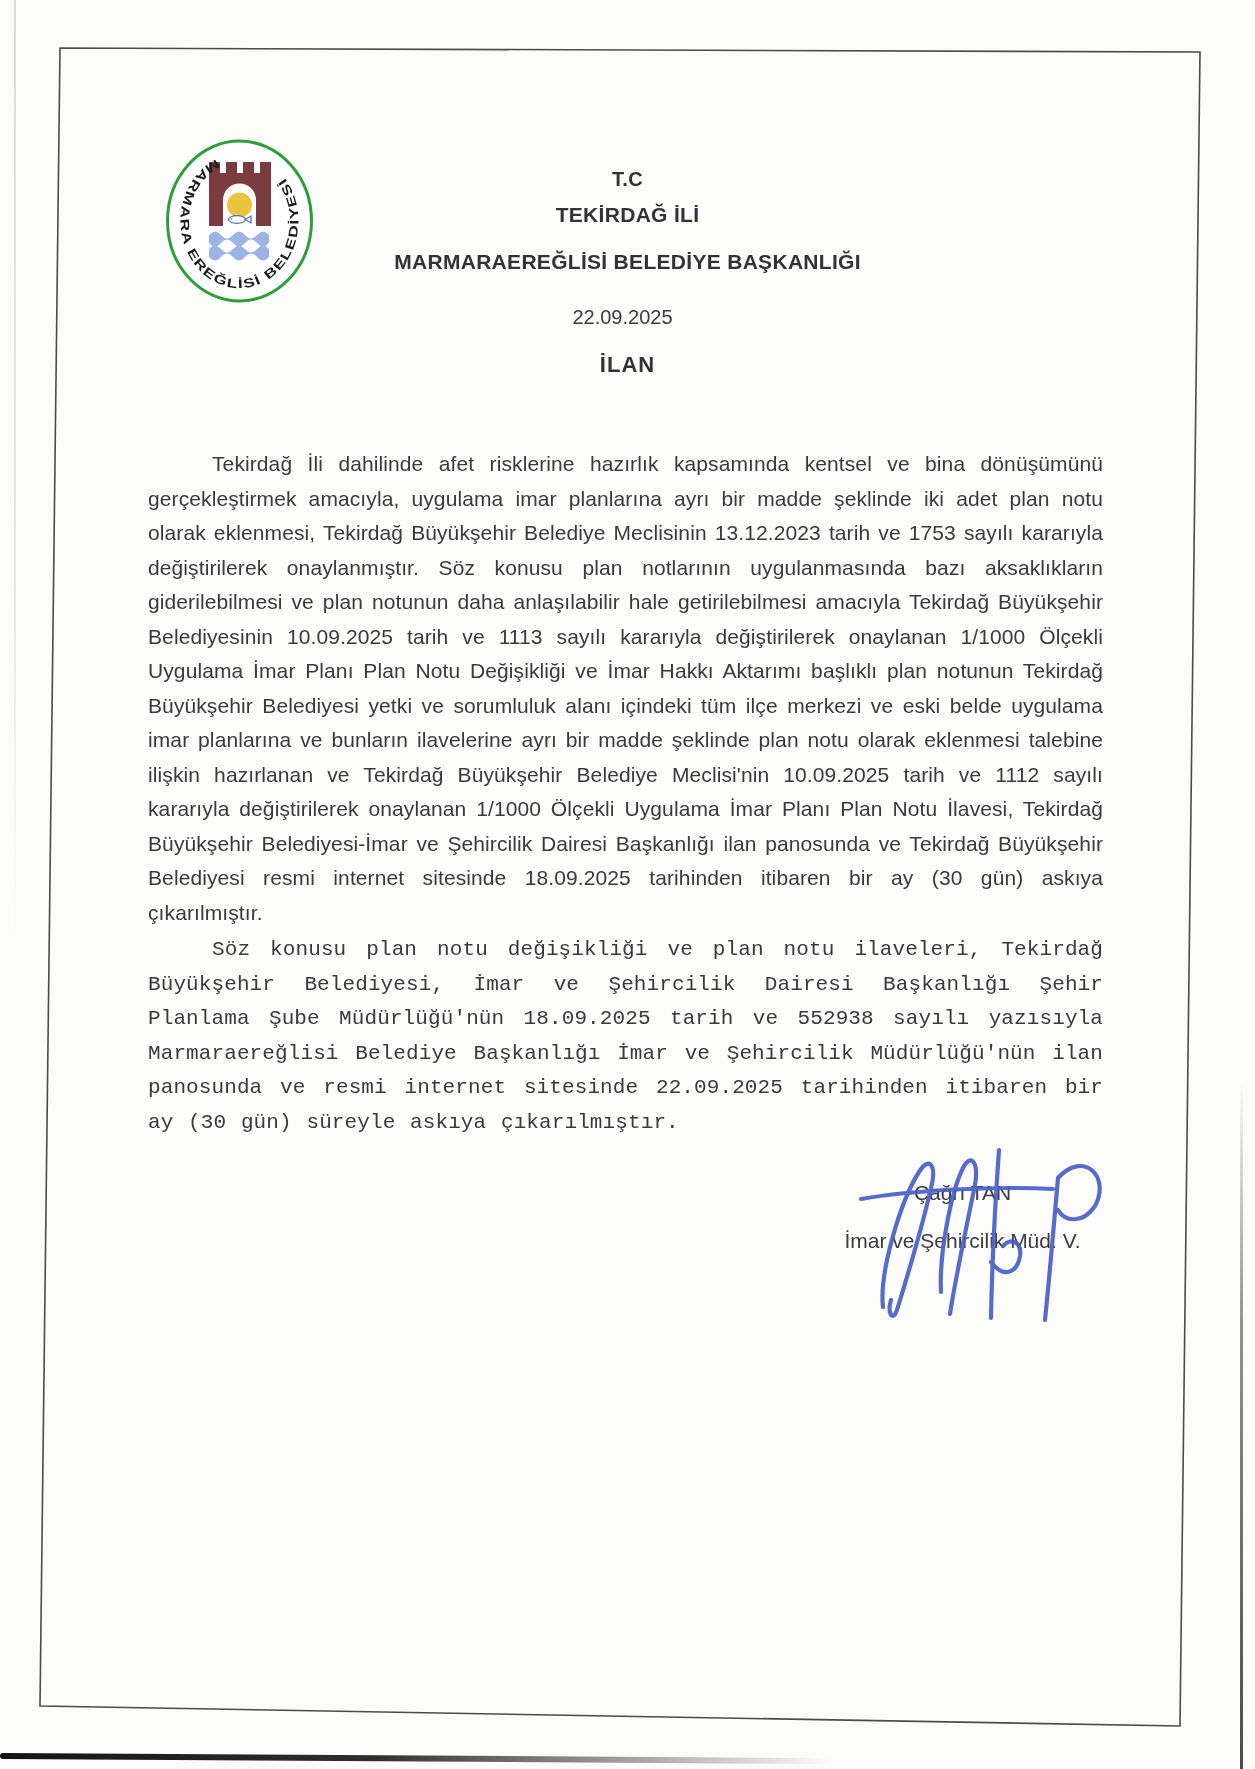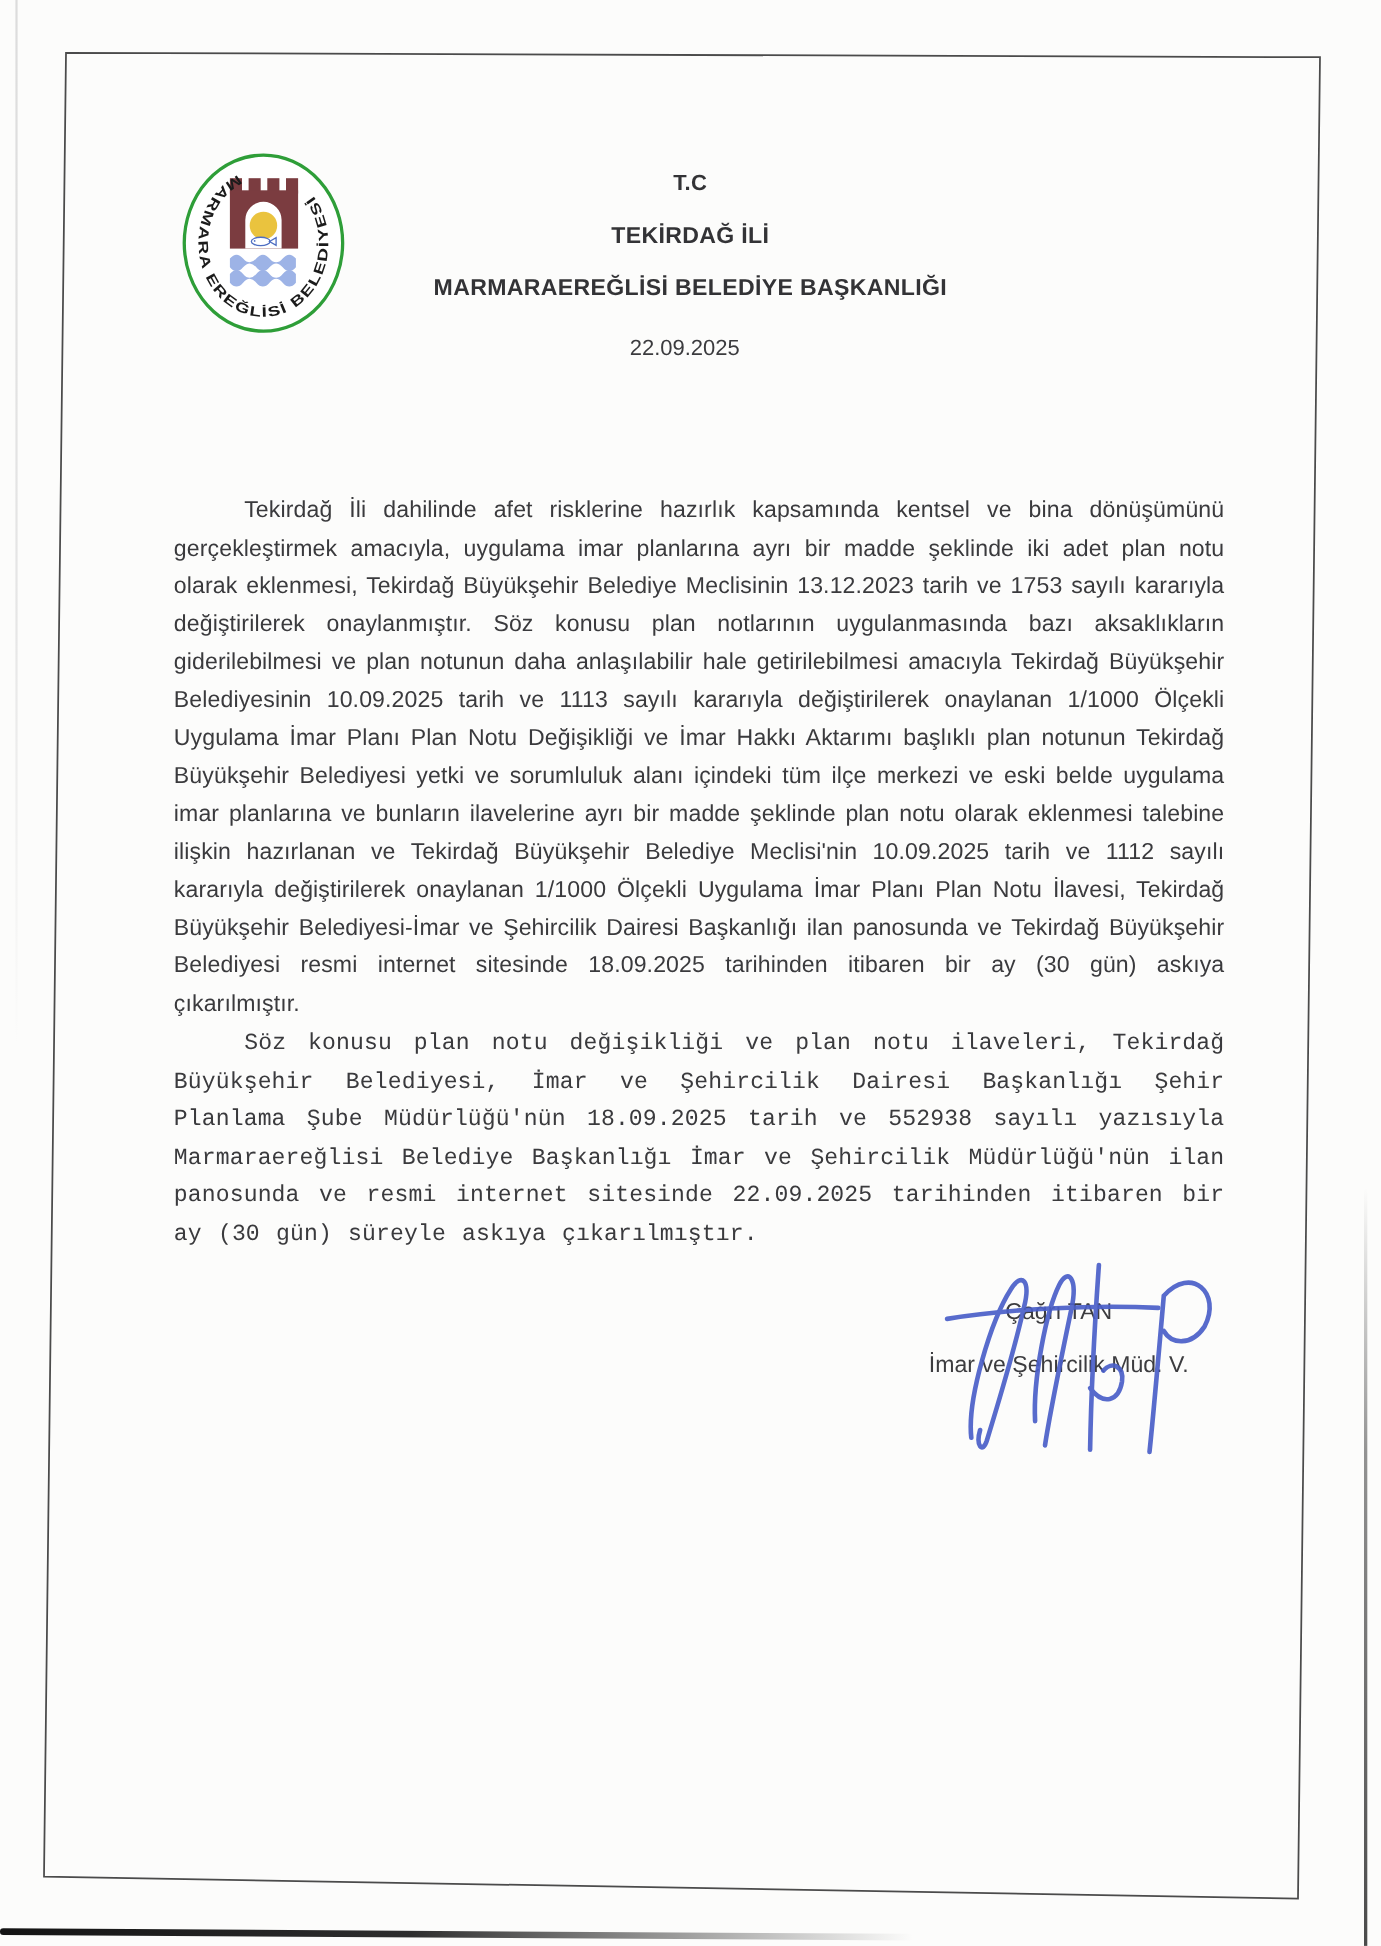--- a/index.html
+++ b/index.html
@@ -24,32 +24,32 @@
   }
   .scan-right-line {
     position: absolute; left: 1240px; top: 1080px; width: 3px; height: 689px;
     background: linear-gradient(to bottom, rgba(90,90,90,0) 0%, rgba(60,60,60,0.55) 35%, rgba(30,30,30,0.8) 100%);
   }
 
   .logo { position: absolute; left: 163px; top: 136px; width: 153px; height: 170px; }
 
   .hdr { position: absolute; left: 150px; width: 955px; text-align: center;
          font-weight: bold; font-size: 20px; color: #333336; letter-spacing: 0.3px; }
-  .hdr-tc   { top: 156px; }
+  .hdr-tc   { top: 168px; }
   .hdr-prov { top: 203px; font-size: 21px; }
   .hdr-muni { top: 250px; font-size: 21px; }
 
   .doc-date { position: absolute; left: 150px; top: 306px; width: 945px;
               text-align: center; font-size: 20px; color: #3b3b3e; }
 
   .doc-title { position: absolute; left: 150px; top: 352px; width: 955px;
                text-align: center; font-weight: bold; font-size: 22px;
                letter-spacing: 1px; color: #333336; }
 
-  .body-text { position: absolute; left: 158px; top: 447px; width: 955px;
+  .body-text { position: absolute; left: 148px; top: 447px; width: 955px;
                font-size: 21px; line-height: 34.5px; color: #3a3a3d;
                text-align: justify; word-spacing: 2px; letter-spacing: 0.1px; }
   .body-text p { text-indent: 64px; }
   .body-text p + p { margin-top: 3px; font-family: Liberation Mono, monospace; }
 
   .sig-block { position: absolute; left: 810px; top: 1181px; width: 305px;
                text-align: center; color: #3c3c3f; font-size: 21px; }
   .sig-name { display: block; }
   .sig-role { display: block; margin-top: 24px; }
   .ink-svg { left: 853px; top: 1142px; width: 262px; height: 186px; }
@@ -95,20 +95,21 @@
     <text font-family="Liberation Sans, sans-serif" font-size="12.5" font-weight="bold" fill="#1b1b1b" letter-spacing="1">
       <textPath href="#ringPath" startOffset="24" textLength="320" lengthAdjust="spacingAndGlyphs">MARMARA EREĞLİSİ BELEDİYESİ</textPath>
     </text>
   </svg>
 
   <div class="hdr hdr-tc">T.C</div>
   <div class="hdr hdr-muni">MARMARAEREĞLİSİ BELEDİYE BAŞKANLIĞI</div>
   <div class="hdr hdr-prov">TEKİRDAĞ İLİ</div>
 
   <div class="doc-date">22.09.2025</div>
+  <div class="doc-title">İLAN</div>
 
   <div class="body-text">
     <p>Tekirdağ İli dahilinde afet risklerine hazırlık kapsamında kentsel ve bina dönüşümünü gerçekleştirmek amacıyla, uygulama imar planlarına ayrı bir madde şeklinde iki adet plan notu olarak eklenmesi, Tekirdağ Büyükşehir Belediye Meclisinin 13.12.2023 tarih ve 1753 sayılı kararıyla değiştirilerek onaylanmıştır. Söz konusu plan notlarının uygulanmasında bazı aksaklıkların giderilebilmesi ve plan notunun daha anlaşılabilir hale getirilebilmesi amacıyla Tekirdağ Büyükşehir Belediyesinin 10.09.2025 tarih ve 1113 sayılı kararıyla değiştirilerek onaylanan 1/1000 Ölçekli Uygulama İmar Planı Plan Notu Değişikliği ve İmar Hakkı Aktarımı başlıklı plan notunun Tekirdağ Büyükşehir Belediyesi yetki ve sorumluluk alanı içindeki tüm ilçe merkezi ve eski belde uygulama imar planlarına ve bunların ilavelerine ayrı bir madde şeklinde plan notu olarak eklenmesi talebine ilişkin hazırlanan ve Tekirdağ Büyükşehir Belediye Meclisi'nin 10.09.2025 tarih ve 1112 sayılı kararıyla değiştirilerek onaylanan 1/1000 Ölçekli Uygulama İmar Planı Plan Notu İlavesi, Tekirdağ Büyükşehir Belediyesi-İmar ve Şehircilik Dairesi Başkanlığı ilan panosunda ve Tekirdağ Büyükşehir Belediyesi resmi internet sitesinde 18.09.2025 tarihinden itibaren bir ay (30 gün) askıya çıkarılmıştır.</p>
     <p>Söz konusu plan notu değişikliği ve plan notu ilaveleri, Tekirdağ Büyükşehir Belediyesi, İmar ve Şehircilik Dairesi Başkanlığı Şehir Planlama Şube Müdürlüğü'nün 18.09.2025 tarih ve 552938 sayılı yazısıyla Marmaraereğlisi Belediye Başkanlığı İmar ve Şehircilik Müdürlüğü'nün ilan panosunda ve resmi internet sitesinde 22.09.2025 tarihinden itibaren bir ay (30 gün) süreyle askıya çıkarılmıştır.</p>
   </div>
 
   <div class="sig-block">
     <span class="sig-name">Çağrı TAN</span>
     <span class="sig-role">İmar ve Şehircilik Müd. V.</span>
   </div>

